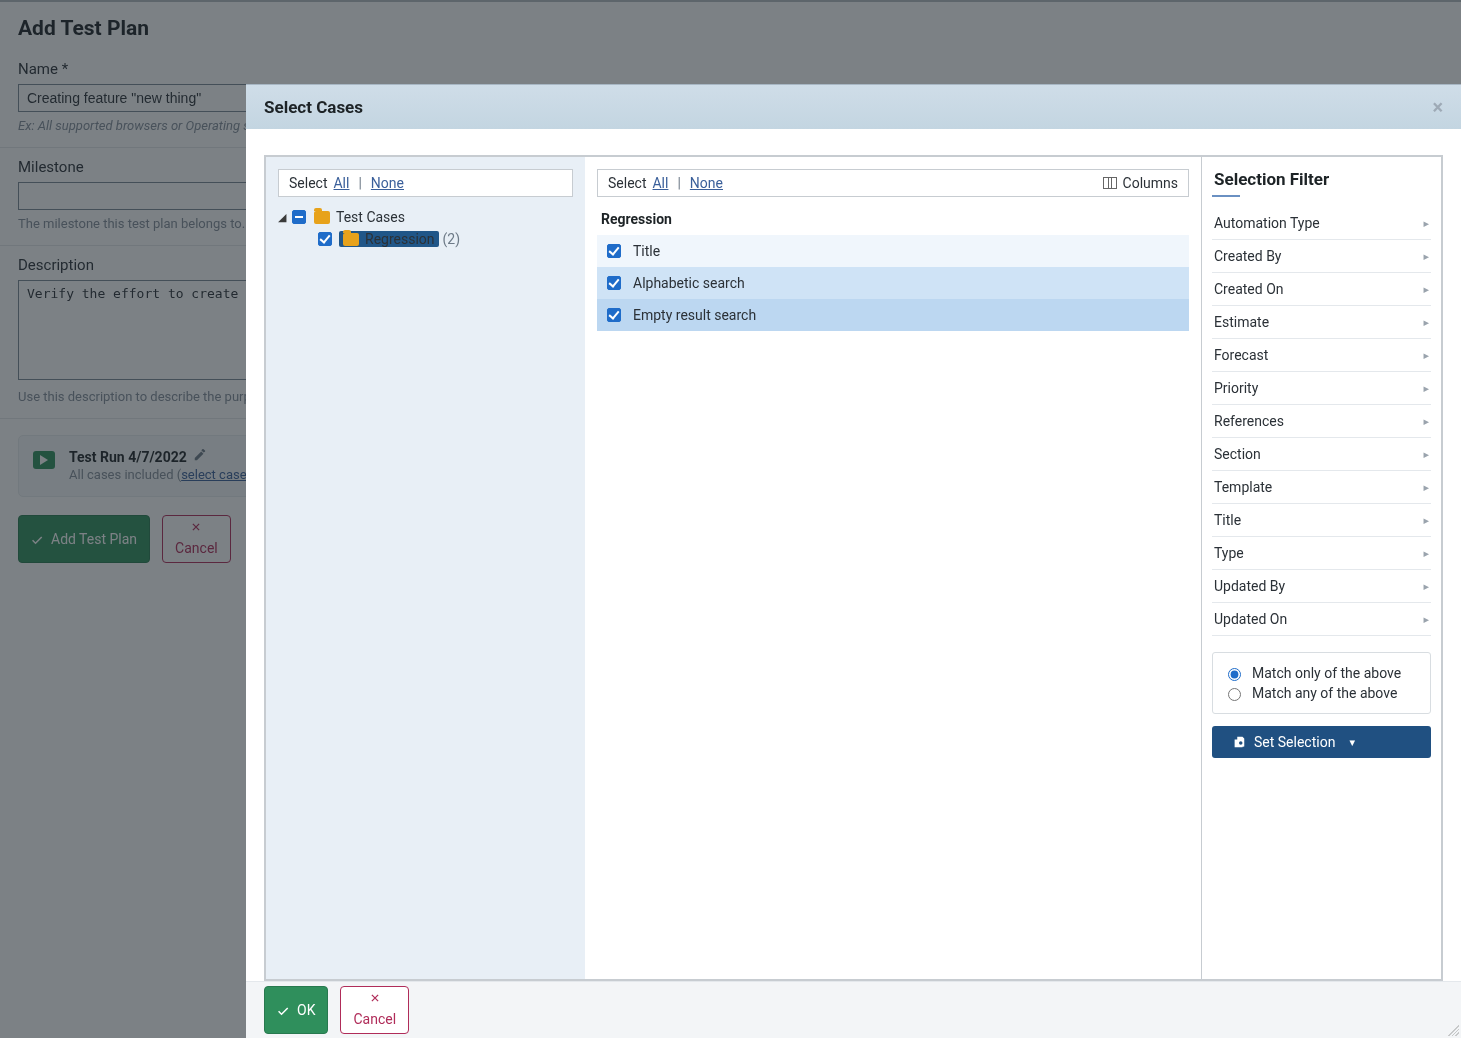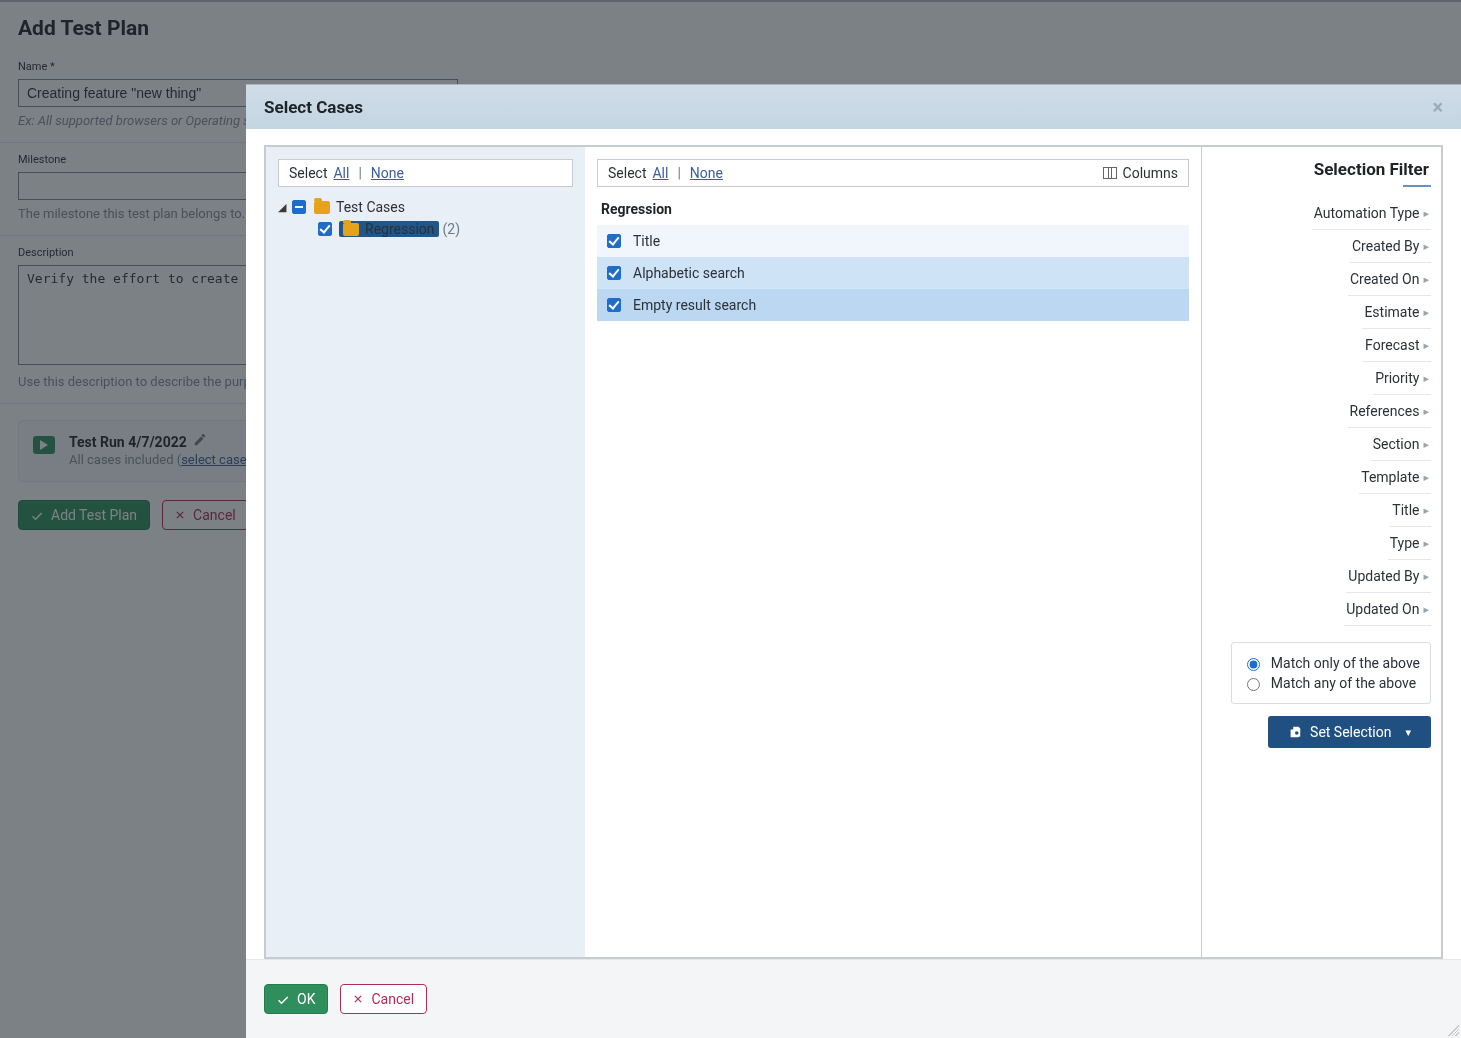--- a/index.html
+++ b/index.html
@@ -33,21 +33,21 @@
   .page{
     position:absolute;inset:0;
     background:#fff;
   }
   .topspacer{height:2px;background:linear-gradient(180deg,#b6bdc2,#b6bdc2);}
   .pagehdr{
     padding:14px 18px 10px;
     font-size:21px;font-weight:700;color:#1d2326;
   }
   .section{padding:10px 18px 14px;border-bottom:1px solid #e5e8ea;}
-  .label{font-size:11px;color:#2b3137;margin-bottom:6px;}
+  .label{font-size:15px;color:#2b3137;margin-bottom:6px;}
   .ipt{
     width:440px;border:1px solid #7b8894;background:#fff;
     padding:5px 8px;font-size:14px;color:#2b3137;
   }
   .hint{font-size:13px;color:var(--muted2);margin-top:6px;font-style:italic;}
   .hint i{}
   textarea.ipt{height:100px;font-family:monospace;font-size:13px;resize:none}
   .runbox{
     margin:16px 18px 0;padding:12px 14px 14px;
     background:#f6f8f9;border:1px solid #e8ecee;border-radius:5px;
@@ -56,21 +56,21 @@
   .runicon{width:22px;height:18px;background:#2f8f5c;border-radius:3px;margin-top:3px;position:relative;}
   .runicon::after{content:"";position:absolute;left:7px;top:4px;border-left:8px solid #fff;border-top:5px solid transparent;border-bottom:5px solid transparent;}
   .runtitle{font-weight:700;color:#1d2326;display:flex;align-items:center;gap:6px;}
   .edit{width:14px;height:14px;display:inline-block;}
   .runsub{font-size:13px;color:var(--muted2);margin-top:2px;}
   .runsub a{color:var(--link);text-decoration:underline;}
 
   .btnrow{padding:18px;display:flex;gap:12px;}
   .btn{display:inline-flex;align-items:center;gap:8px;padding:6px 12px;border-radius:4px;font-size:14px;cursor:pointer;border:1px solid transparent;}
   .btn-green{background:var(--accent-green);color:#fff;border-color:var(--accent-green-dark);}
-  .btn-ghost-red{background:#fff;color:var(--accent-red);border-color:var(--accent-red);}
+  .btn-ghost-red{background:#fff;color:var(--accent-red);border-color:var(--accent-red);flex-direction:column;}
 
   
   .overlay{
     position:absolute;inset:0;background:rgba(30,38,44,0.58);
   }
   .dialog{
     position:absolute;left:246px;top:84px;right:0;bottom:0;
     background:#fff;display:flex;flex-direction:column;
     border-top:1px solid #a8b7c4;
   }
@@ -81,23 +81,23 @@
   }
   .dlg-x{color:#9eaab6;font-size:20px;line-height:1;cursor:pointer;}
   .dlg-body{
     flex:1;display:flex;gap:0;background:#fff;padding:16px 18px 0 18px;min-height:0;
   }
   .col{
     border:1px solid var(--panel-border);display:flex;flex-direction:column;min-height:0;
   }
   .col-left{width:320px;background:#e8eff6;border-right:none;}
   .col-mid{flex:1;background:#fff;}
-  .col-right{width:240px;border-left:1px solid var(--panel-border);padding:0 10px 12px;align-items:flex-end;}
+  .col-right{width:240px;border-left:1px solid var(--panel-border);padding:0 10px 12px;}
   .col-mid,.col-right{border-left:none;}
-  .cols-wrap{display:flex;flex:1;border:1px solid var(--panel-border);min-height:0;}
+  .cols-wrap{display:flex;flex:1;border:1px solid var(--panel-border);min-height:0;margin-top:10px;}
 
   .selrow{
     background:#fff;border:1px solid var(--panel-border);
     margin:12px 12px 8px;padding:5px 10px;font-size:14px;display:flex;align-items:center;gap:6px;
   }
   .selrow .plain{color:#2b3137}
   .selrow a{color:var(--link);text-decoration:underline;}
   .selrow .sep{color:#6d7a87;margin:0 3px;}
   .selrow .cols{margin-left:auto;display:flex;align-items:center;gap:6px;color:#2b3137;}
   .cols-icon{width:14px;height:12px;display:inline-block;border:1px solid #666;position:relative;}
@@ -153,21 +153,21 @@
   .matchbox label{display:flex;align-items:center;gap:8px;margin:4px 0;font-size:14px;color:#2b3137;}
   input[type=radio]{accent-color:var(--chk);}
   .setsel{
     margin-top:12px;display:inline-flex;align-items:center;gap:8px;
     background:var(--darknav);color:#fff;padding:8px 20px;border-radius:3px;font-size:14px;cursor:pointer;
   }
   .setsel .sicon{width:14px;height:14px;}
   .setsel .dd{margin-left:6px;font-size:11px;}
 
   .dlg-footer{
-    background:#f3f5f7;border-top:1px solid #e4e8ec;padding:24px 18px;display:flex;gap:12px;
+    background:#f3f5f7;border-top:1px solid #e4e8ec;padding:4px 18px;display:flex;gap:12px;
   }
   .resize{
     position:absolute;right:2px;bottom:2px;width:14px;height:14px;opacity:.4;
     background:
       linear-gradient(135deg,transparent 60%,#888 60%,#888 66%,transparent 66%),
       linear-gradient(135deg,transparent 72%,#888 72%,#888 78%,transparent 78%),
       linear-gradient(135deg,transparent 84%,#888 84%,#888 90%,transparent 90%);
   }
 
   

